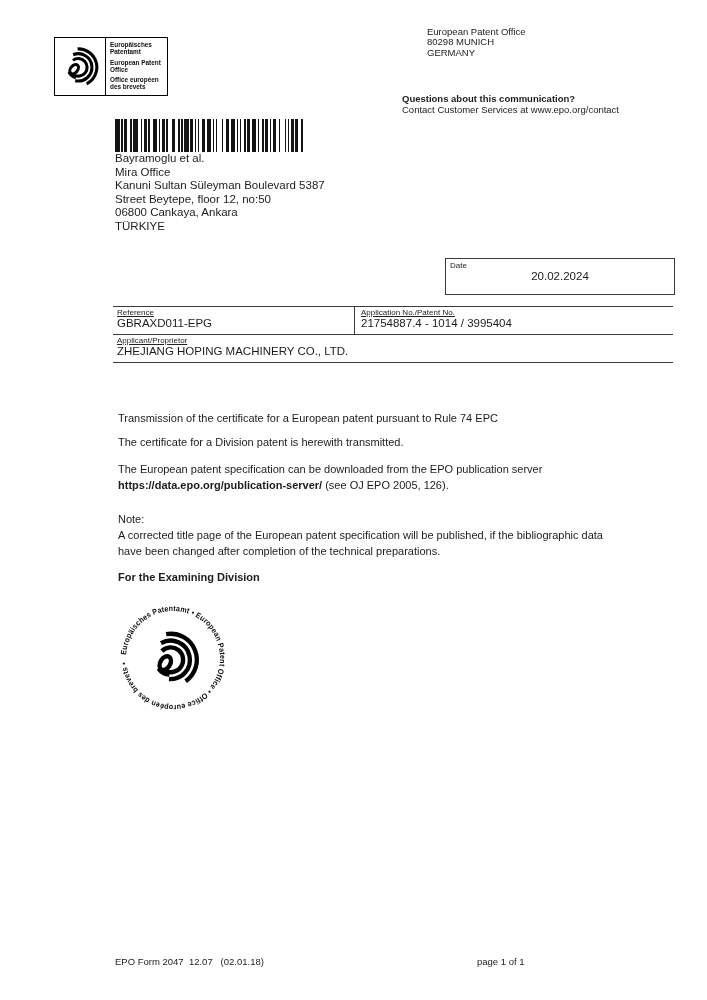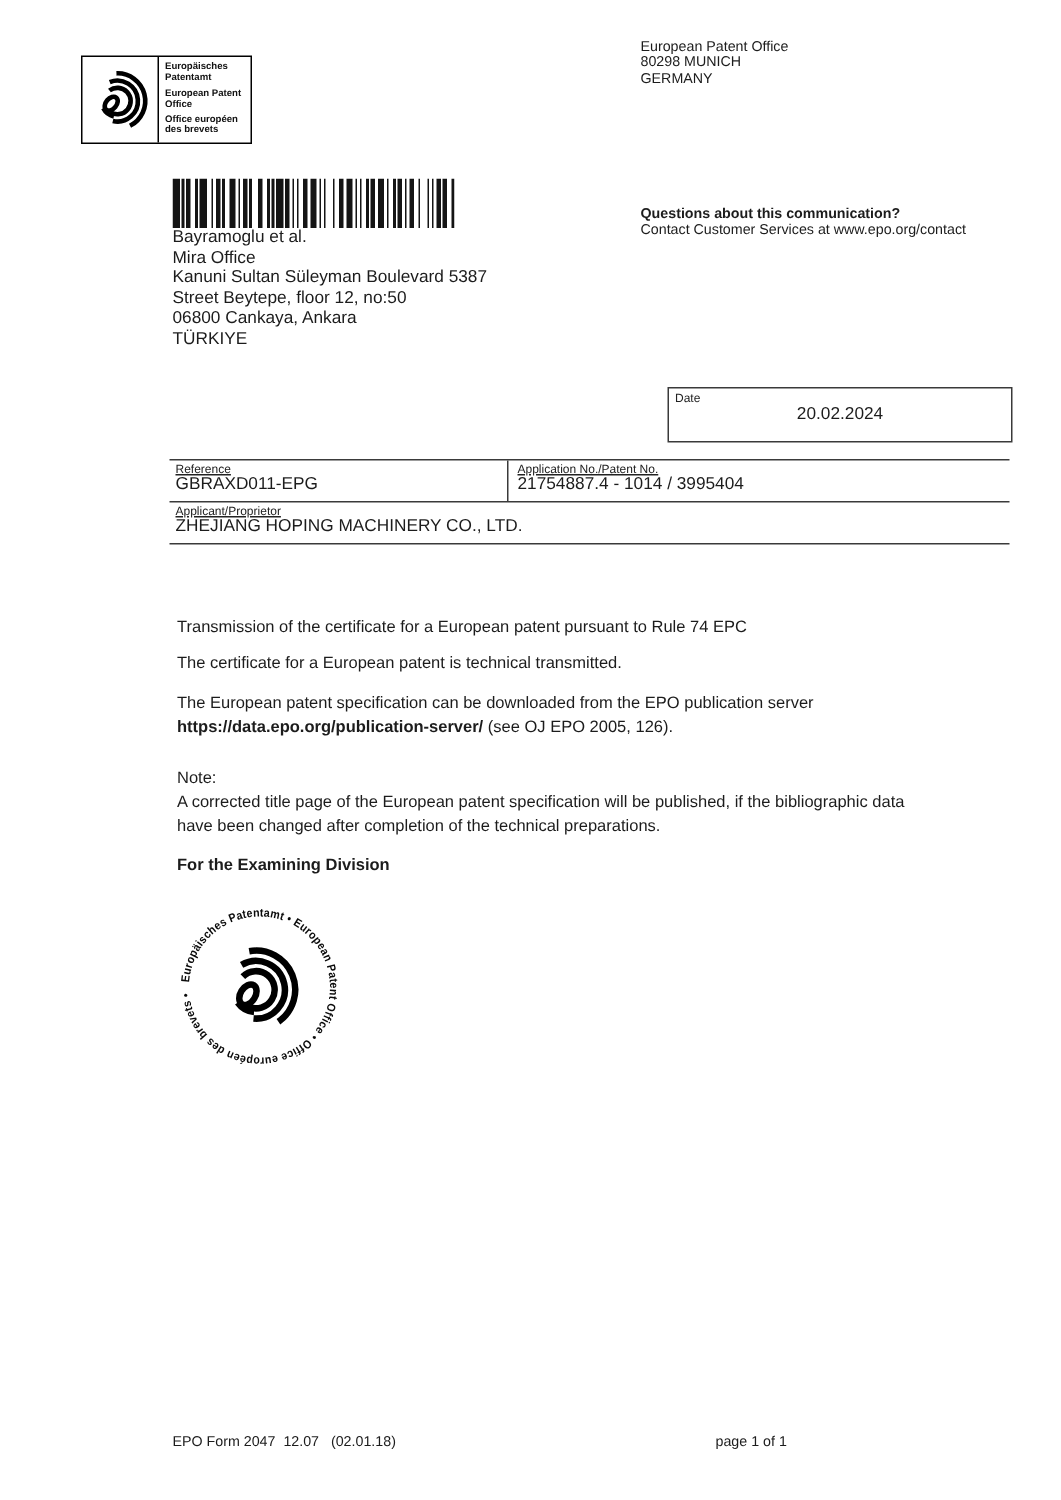--- a/index.html
+++ b/index.html
@@ -7,37 +7,37 @@
     position:relative;width:707px;height:1000px;background:#ffffff;
     font-family:"Liberation Sans","DejaVu Sans",sans-serif;color:#1c1c1c;overflow:hidden;
   }
   
   .logo-box{position:absolute;left:54px;top:37px;width:112px;height:57px;border:1.8px solid #000;display:flex;background:#fff;}
   .logo-box .mark-cell{width:50px;display:flex;align-items:center;justify-content:center;}
   .logo-box .names-cell{flex:1;border-left:1.8px solid #000;padding:3px 2px 0 4px;}
   .logo-name{font-size:6.4px;line-height:7.3px;font-weight:bold;margin-bottom:3px;color:#111;}
   
   .office-address{position:absolute;left:427px;top:27px;font-size:9.5px;line-height:10.3px;}
-  .questions{position:absolute;left:427px;top:93px;font-size:9.5px;line-height:11px;margin-top:44px;}
+  .questions{position:absolute;left:402px;top:93px;font-size:9.5px;line-height:11px;}
   .questions .q-title{font-weight:bold;}
   
   .barcode{position:absolute;left:115px;top:119px;width:188px;height:33px;display:flex;align-items:stretch;overflow:hidden;}
   .bc-bar{background:#141414;flex:0 0 auto;}
   .bc-gap{background:transparent;flex:0 0 auto;}
   
   .recipient{position:absolute;left:115px;top:152px;font-size:11.5px;line-height:13.5px;}
   
   .date-box{position:absolute;left:445px;top:258px;width:228px;height:35px;border:1.5px solid #3a3a3a;}
   .date-box .label{font-size:8px;padding:2px 0 0 4px;color:#222;}
   .date-box .value{font-size:11.5px;text-align:center;margin-top:0;}
   
   .ref-table{position:absolute;left:113px;top:306px;width:560px;border-top:1.4px solid #3a3a3a;border-bottom:1.4px solid #3a3a3a;}
   .ref-row1{display:flex;border-bottom:1.4px solid #3a3a3a;height:27px;}
   .ref-cell-left{width:221px;padding:1px 0 0 4px;}
-  .ref-cell-right{flex:1;border-left:1.4px solid #3a3a3a;padding:1px 0 0 6px;}
+  .ref-cell-right{flex:1;border-left:1.4px solid #3a3a3a;padding:1px 0 0 6px;margin-left:16px;}
   .ref-row2{height:26px;padding:1px 0 0 4px;}
   .field-label{font-size:8px;line-height:9px;color:#222;text-decoration:underline;}
   .field-value{font-size:11.5px;line-height:13px;}
   
   .body-subject{position:absolute;left:118px;top:412px;font-size:11px;font-weight:normal;}
   .body-para1{position:absolute;left:118px;top:436px;font-size:11px;}
   .body-para2{position:absolute;left:118px;top:462px;font-size:11px;line-height:15.5px;}
   .body-note{position:absolute;left:118px;top:512px;font-size:11px;line-height:15.8px;}
   .body-signoff{position:absolute;left:118px;top:571px;font-size:11px;font-weight:bold;}
   .b{font-weight:bold;}
@@ -202,21 +202,21 @@
         <div class="field-value">21754887.4 - 1014 / 3995404</div>
       </div>
     </div>
     <div class="ref-row2">
       <div class="field-label">Applicant/Proprietor</div>
       <div class="field-value">ZHEJIANG HOPING MACHINERY CO., LTD.</div>
     </div>
   </div>
 
   <div class="body-subject">Transmission of the certificate for a European patent pursuant to Rule 74 EPC</div>
-  <div class="body-para1">The certificate for a European patent is technical transmitted.</div>
+  <div class="body-para1">The certificate for a Division patent is herewith transmitted.</div>
   <div class="body-para2">
     <div>The European patent specification can be downloaded from the EPO publication server</div>
     <div><span class="b">https://data.epo.org/publication-server/</span><span> (see OJ EPO 2005, 126).</span></div>
   </div>
   <div class="body-note">
     <div>Note:</div>
     <div>A corrected title page of the European patent specification will be published, if the bibliographic data</div>
     <div>have been changed after completion of the technical preparations.</div>
   </div>
   <div class="body-signoff">For the Examining Division</div>

